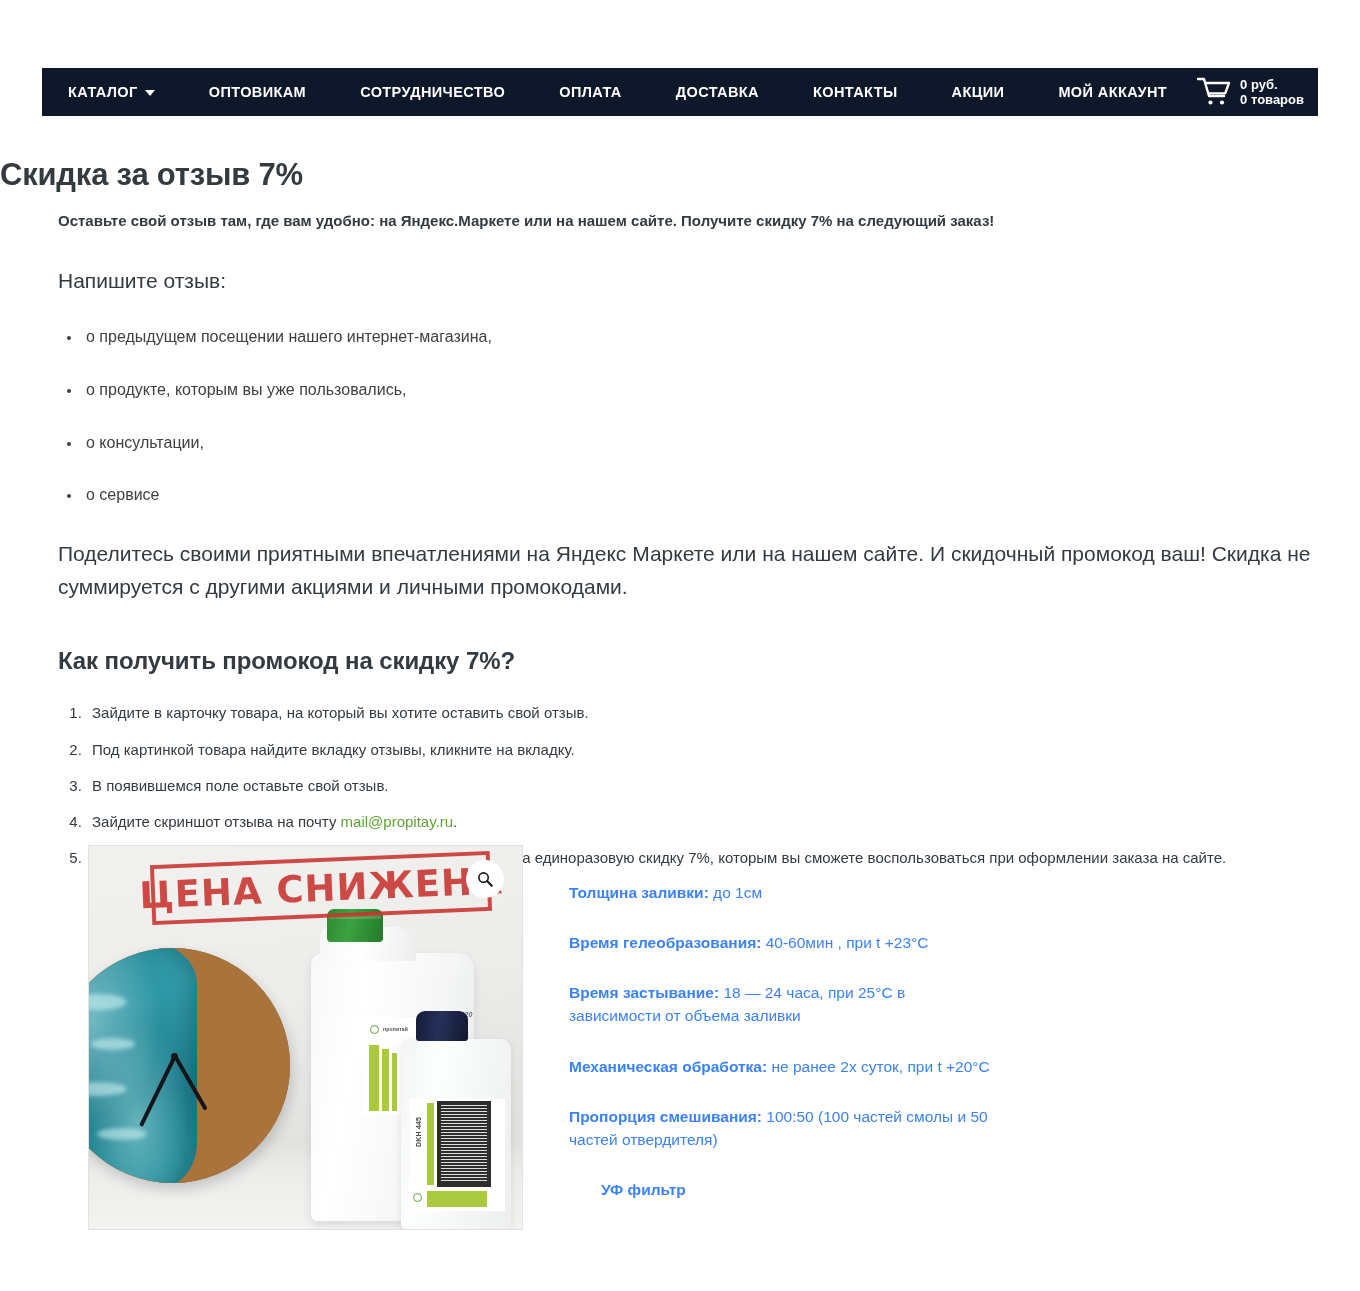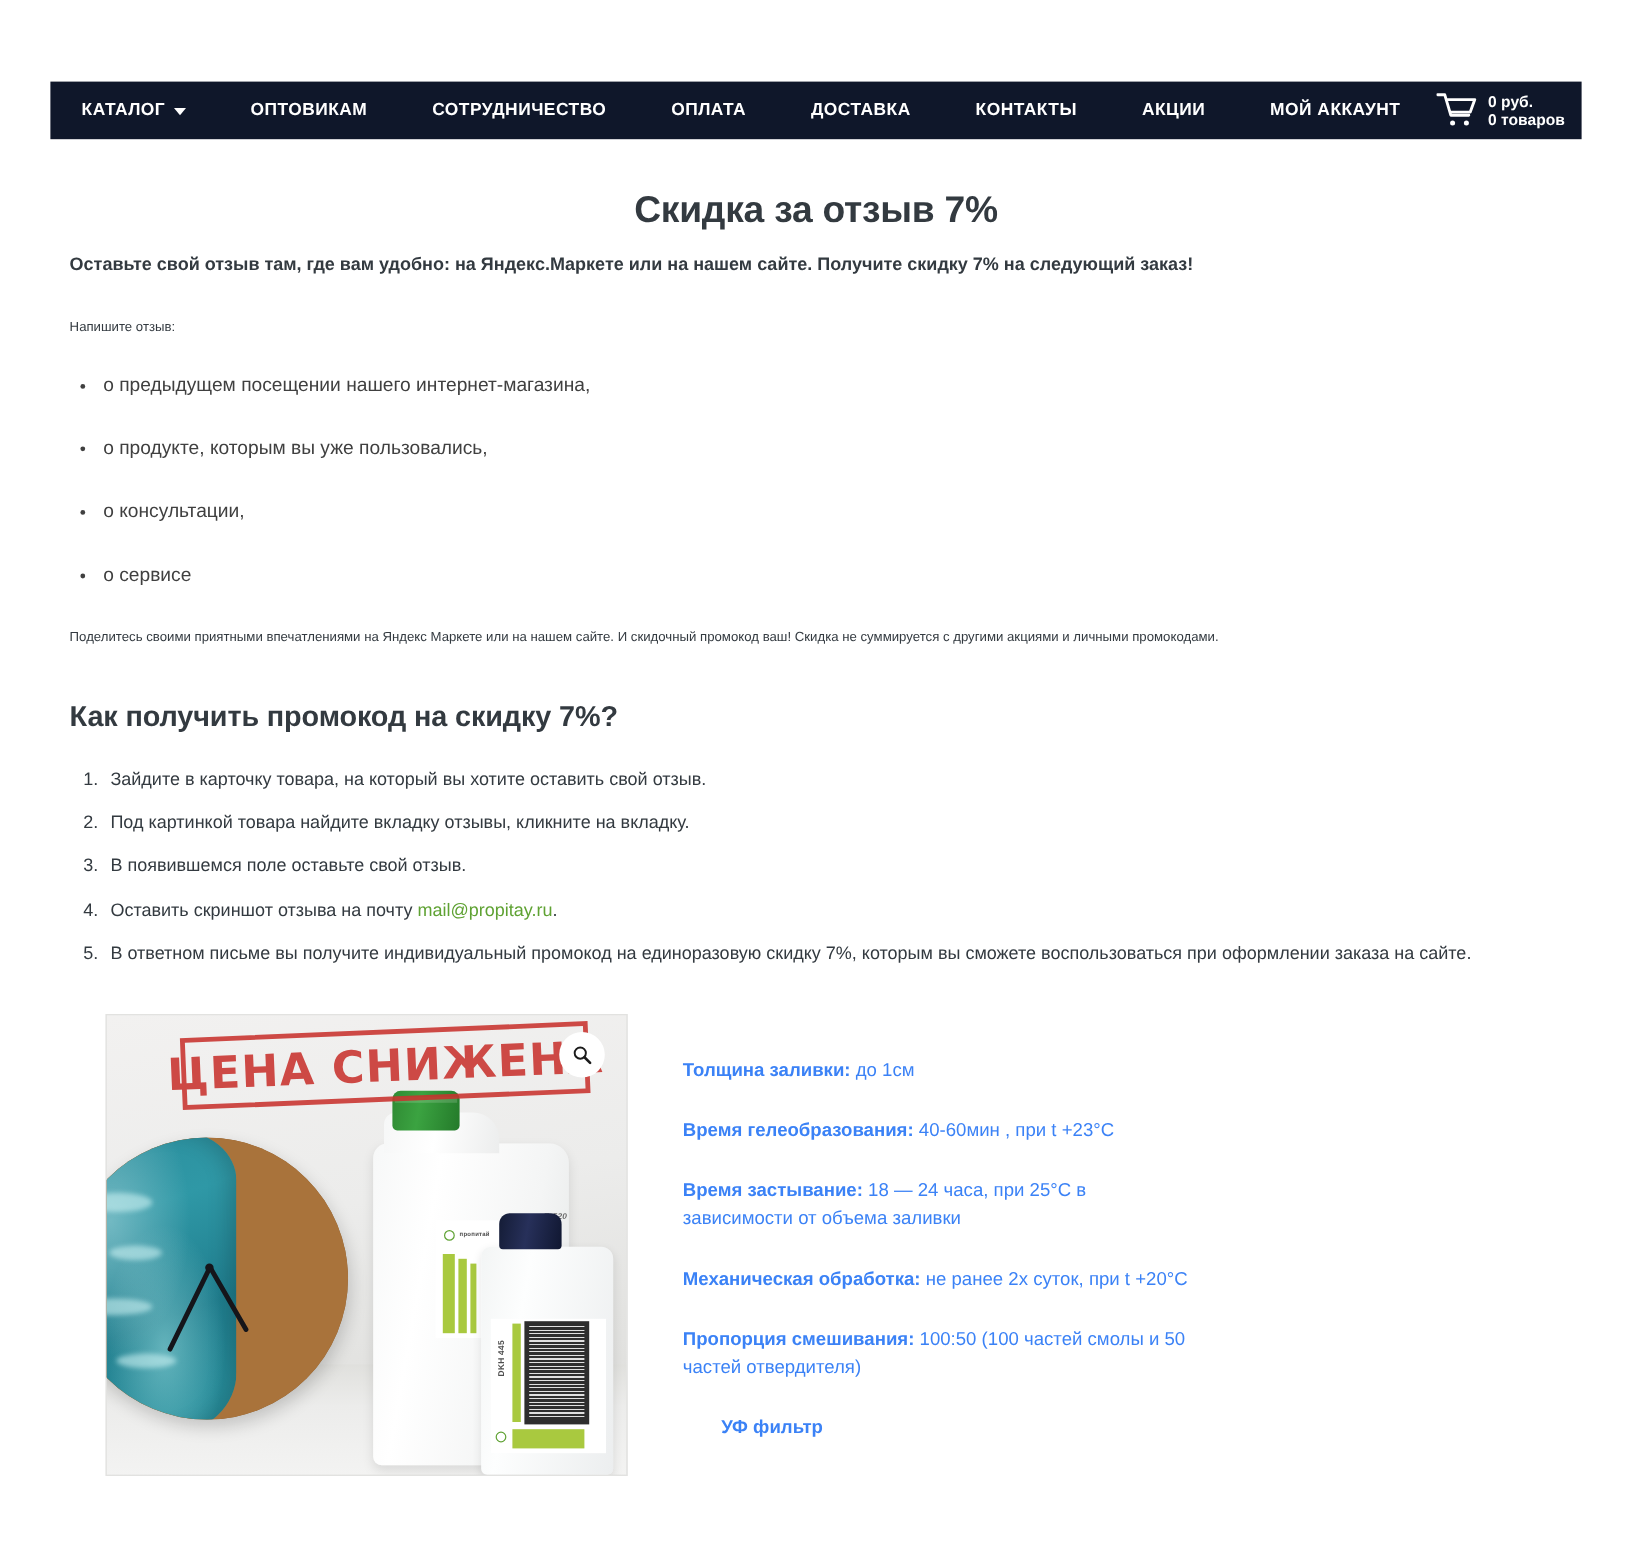--- a/index.html
+++ b/index.html
@@ -72,21 +72,20 @@
     font-weight: bold;
     line-height: 1.18;
     white-space: nowrap;
   }
 
   
   .page-title {
     position: absolute;
     left: 0; right: 0;
     top: 136px;
-    text-align: center;
     font-size: 31px;
     font-weight: bold;
     color: #333a40;
     letter-spacing: -.2px;
   }
 
   .content {
     position: absolute;
     left: 58px;
     top: 210px;
@@ -94,21 +93,21 @@
   }
 
   .lead {
     font-size: 15px;
     font-weight: bold;
     line-height: 1.5;
     margin: 0 0 32px 0;
     color: #333a40;
   }
   .para {
-    font-size: 11px;
+    font-size: 21px;
     line-height: 1.55;
     margin: 0 0 26px 0;
     color: #333a40;
     font-weight: normal;
   }
   .para-wide { width: 1258px; }
 
   ul.bullets {
     margin: 0 0 30px 0;
     padding-left: 24px;
@@ -447,21 +446,21 @@
 
   <p class="para para-wide">Поделитесь своими приятными впечатлениями на Яндекс Маркете или на нашем сайте. И скидочный промокод ваш! Скидка не суммируется с другими акциями и личными промокодами.</p>
 
   <h2 class="sec">Как получить промокод на скидку 7%?</h2>
 
 
   <ol class="steps">
     <li><span>Зайдите в карточку товара, на который вы хотите оставить свой отзыв.</span></li>
     <li><span>Под картинкой товара найдите вкладку отзывы, кликните на вкладку.</span></li>
     <li><span>В появившемся поле оставьте свой отзыв.</span></li>
-    <li><span>Оставить скриншот отзыва на почту </span><a class="mail">mail@propitay.ru</a><span>.</span></li>
+    <li><span>Зайдите скриншот отзыва на почту </span><a class="mail">mail@propitay.ru</a><span>.</span></li>
     <li><span>В ответном письме вы получите индивидуальный промокод на единоразовую скидку 7%, которым вы сможете воспользоваться при оформлении заказа на сайте.</span></li>
   </ol>
 </div>
 
 <div class="product">
 
   <div class="photo">
     <div class="photo-bg"></div>
     <div class="table-surface"></div>
 

